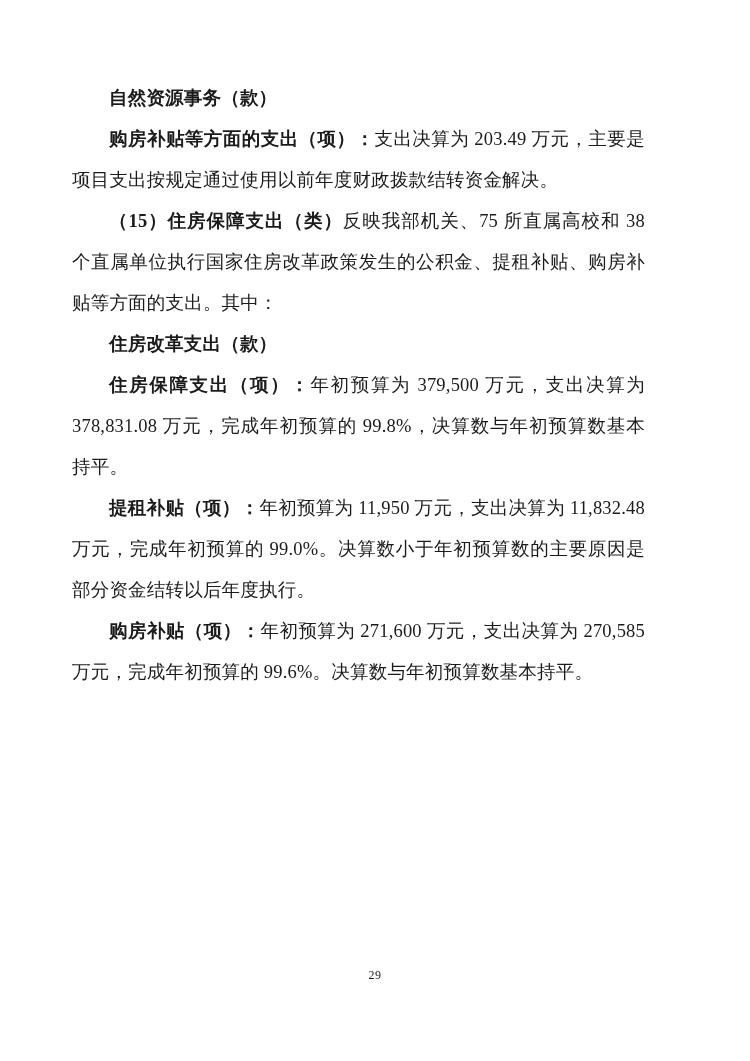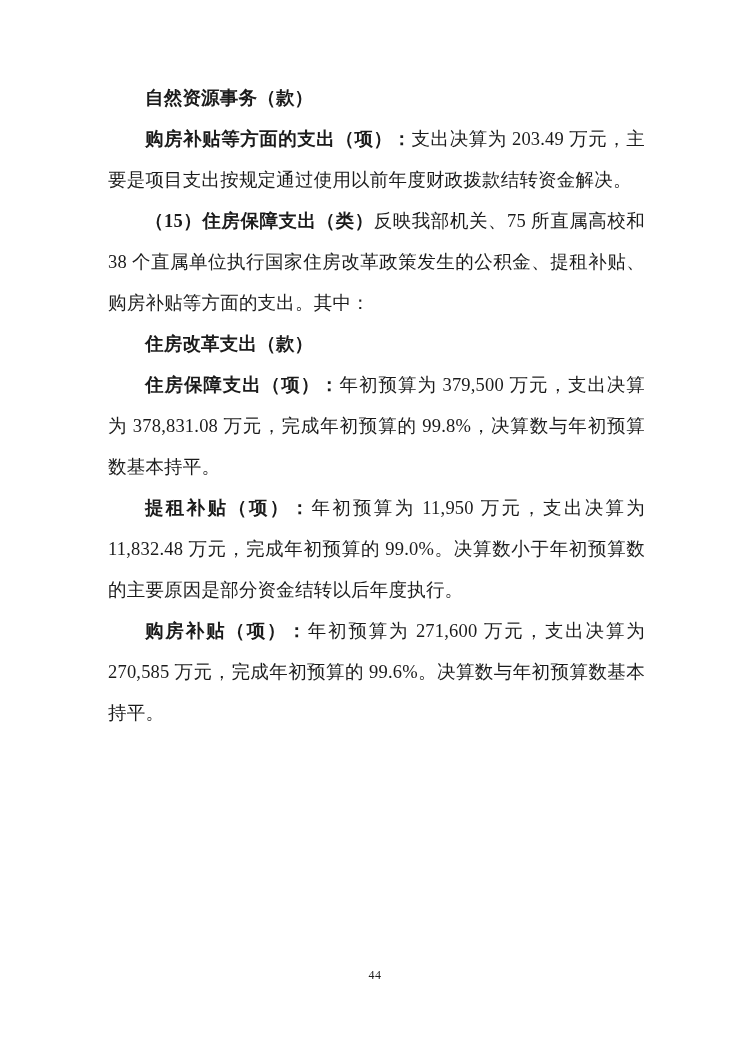--- a/index.html
+++ b/index.html
@@ -12,21 +12,21 @@
     background: #ffffff;
     font-family: "Liberation Serif", "DejaVu Serif", serif;
     color: #1b1b1b;
     overflow: hidden;
   }
   .page {
     position: relative;
     width: 750px;
     height: 1061px;
     box-sizing: border-box;
-    padding: 78px 105px 0 108px;
+    padding: 78px 105px 0 72px;
   }
   .doc-body {
     font-size: 18.5px;
     line-height: 41px;
     letter-spacing: 0.2px;
     text-align: justify;
     text-justify: inter-ideograph;
   }
   p {
     margin: 0;
@@ -73,14 +73,14 @@
     <p class="para"><span class="lead">住房保障支出（项）：</span><span>年初预算为 379,500 万元，支出决算为 378,831.08 万元，完成年初预算的 99.8%，决算数与年初预算数基本持平。</span></p>
 
     <p class="para"><span class="lead">提租补贴（项）：</span><span>年初预算为 11,950 万元，支出决算为 11,832.48 万元，完成年初预算的 99.0%。决算数小于年初预算数的主要原因是部分资金结转以后年度执行。</span></p>
 
     <p class="para"><span class="lead">购房补贴（项）：</span><span>年初预算为 271,600 万元，支出决算为 270,585 万元，完成年初预算的 99.6%。决算数与年初预算数基本持平。</span></p>
 
 
 
   </div>
 
-  <div class="page-number">44</div>
+  <div class="page-number">29</div>
 </div>
 
 </body></html>

